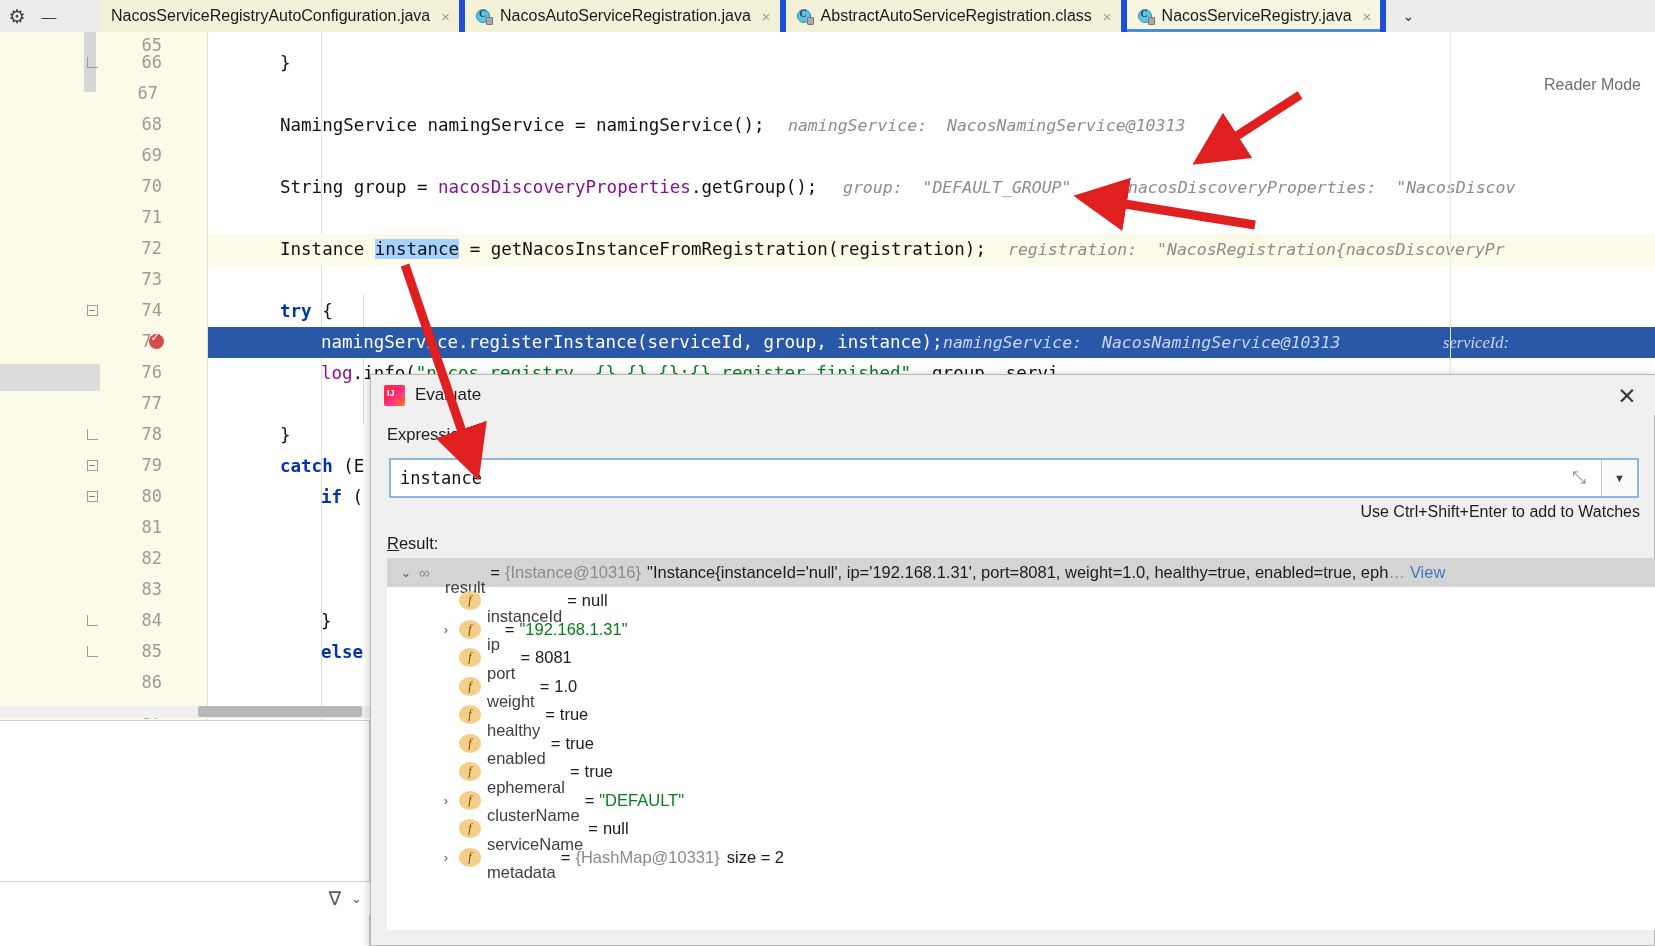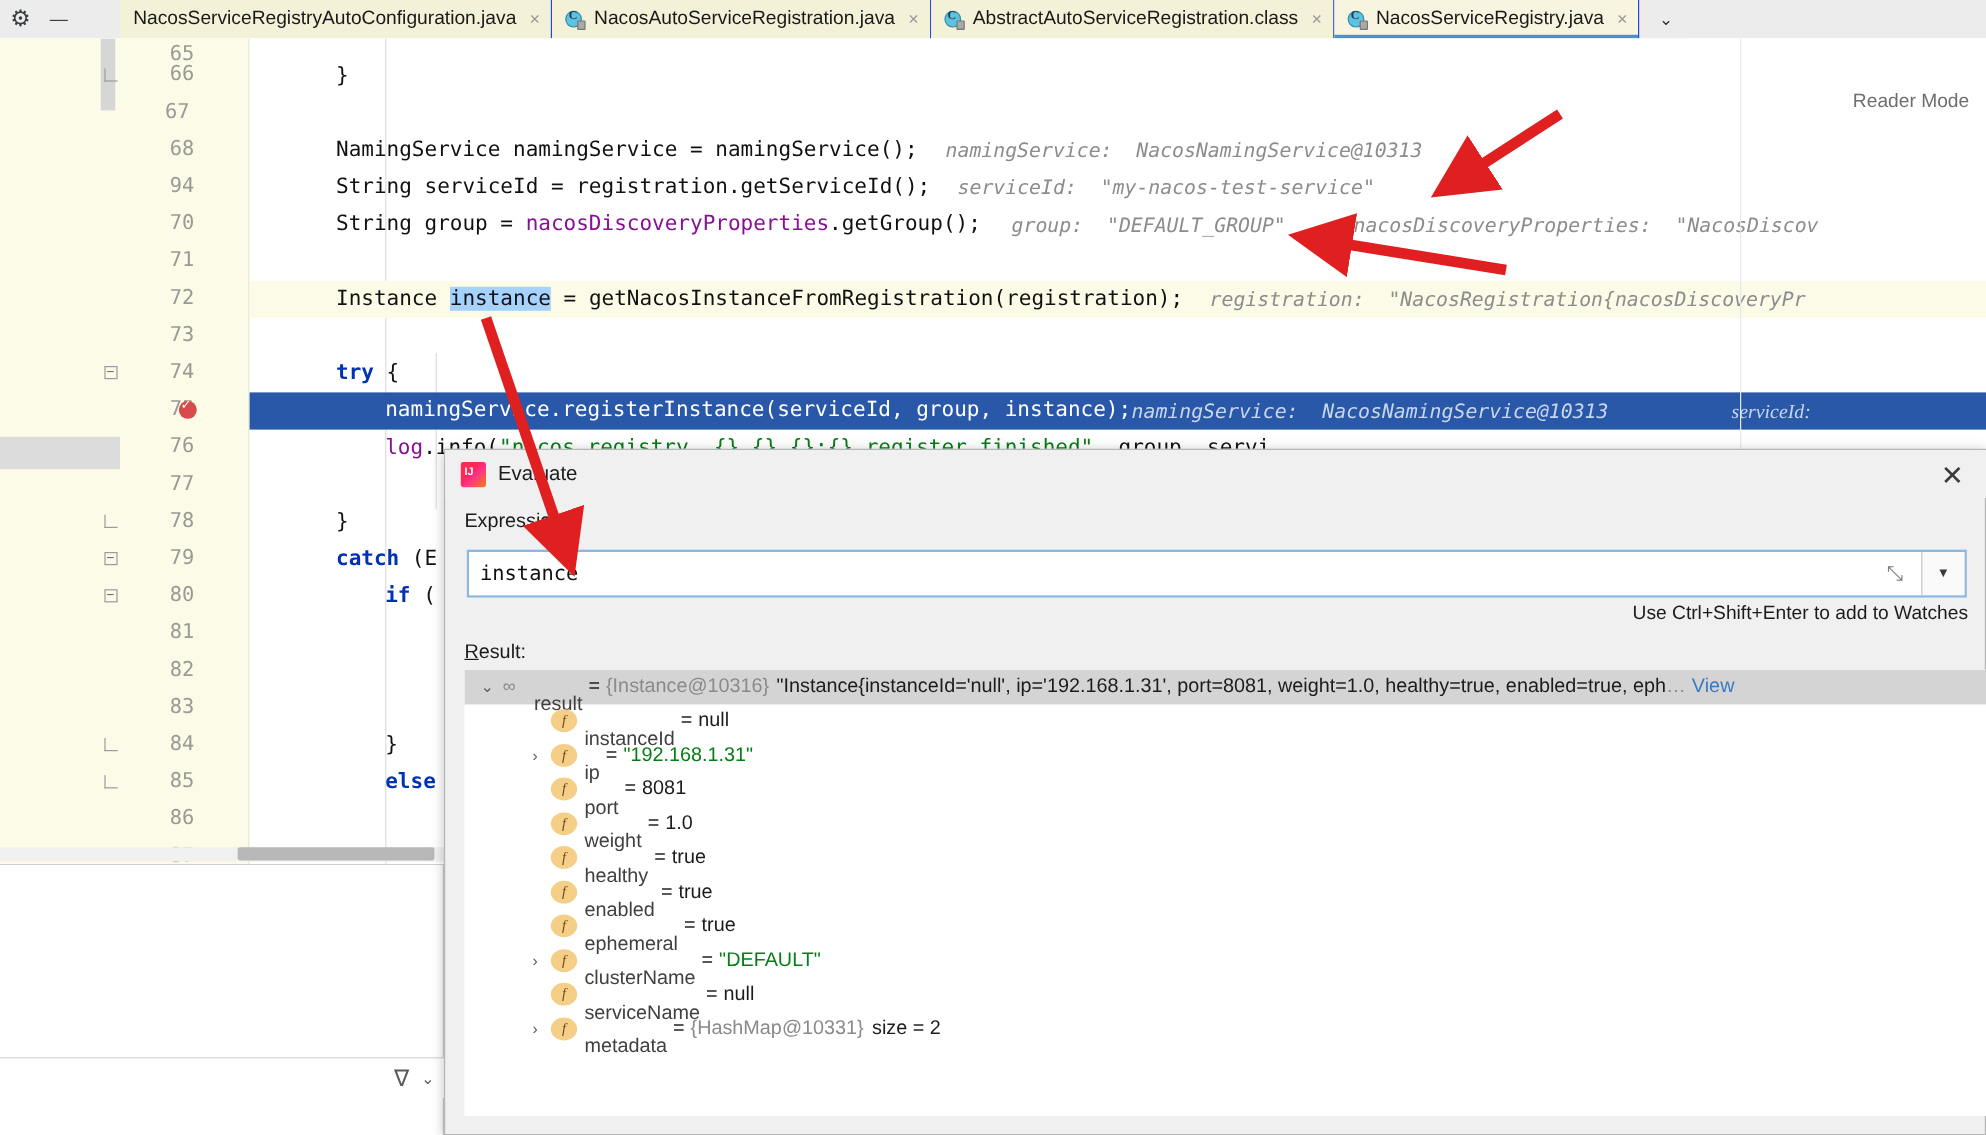--- a/index.html
+++ b/index.html
@@ -38,21 +38,21 @@
   }
   .tab {
     display: flex; align-items: center;
     height: 32px;
     padding: 0 9px 0 11px;
     background: #f3f1d8;
     font-size: 16px;
     color: #1a1a1a;
     white-space: nowrap;
     gap: 7px;
-    border-right: 1px solid #1d4ed8;
+    border-right: 6px solid #1d4ed8;
     position: relative;
   }
   .tab.active {
     background: #f7f5e0;
   }
   .tab.active::after {
     content: "";
     position: absolute; left: 0; right: 0; bottom: 0;
     height: 3px; background: #4a90d9;
   }
@@ -446,21 +446,21 @@
       <div class="hl-a"></div>
       <div class="hl-b"></div>
     </div>
     <div class="gutter"></div>
 
     <div>
       <div class="lnum" style="top:-2px;  left:100px;">65</div>
       <div class="lnum" style="top:15px;  left:100px;">66</div>
       <div class="lnum" style="top:46px;  left:96px;">67</div>
       <div class="lnum" style="top:77px;  left:100px;">68</div>
-      <div class="lnum" style="top:108px; left:100px;">94</div>
+      <div class="lnum" style="top:108px; left:100px;">69</div>
       <div class="lnum" style="top:139px; left:100px;">70</div>
       <div class="lnum" style="top:170px; left:100px;">71</div>
       <div class="lnum" style="top:201px; left:100px;">72</div>
       <div class="lnum" style="top:232px; left:100px;">73</div>
       <div class="lnum" style="top:263px; left:100px;">74</div>
       <div class="lnum" style="top:294px; left:100px;">75</div>
       <div class="lnum" style="top:325px; left:100px;">76</div>
       <div class="lnum" style="top:356px; left:100px;">77</div>
       <div class="lnum" style="top:387px; left:100px;">78</div>
       <div class="lnum" style="top:418px; left:100px;">79</div>
@@ -510,24 +510,20 @@
 
       <div class="row" style="top:16px;">
         <div class="codeline" style="left:72px;">}</div>
       </div>
 
       <div class="row" style="top:78px;">
         <div class="codeline" style="left:72px;">NamingService namingService = namingService();</div>
         <div class="codeline hint" style="left:580px; font-size:16.5px;">namingService:  NacosNamingService@10313</div>
       </div>
 
-      <div class="row" style="top:109px;">
-        <div class="codeline" style="left:72px;">String serviceId = registration.getServiceId();</div>
-        <div class="codeline hint" style="left:590px; font-size:16.5px;">serviceId:  "my-nacos-test-service"</div>
-      </div>
 
       <div class="row" style="top:140px;">
         <div class="codeline" style="left:72px;"><span>String group = </span><span class="field">nacosDiscoveryProperties</span><span>.getGroup();</span></div>
         <div class="codeline hint" style="left:635px; font-size:16.5px;">group:  "DEFAULT_GROUP"</div>
         <div class="codeline hint" style="left:920px; font-size:16.5px;">nacosDiscoveryProperties:  "NacosDiscov</div>
       </div>
 
       <div class="row rowbg-yellow" style="top:202px;">
         <div class="codeline" style="left:72px;"><span>Instance </span><span class="sel-inst">instance</span><span> = getNacosInstanceFromRegistration(registration);</span></div>
         <div class="codeline hint" style="left:800px; font-size:16.5px;">registration:  "NacosRegistration{nacosDiscoveryPr</div>

